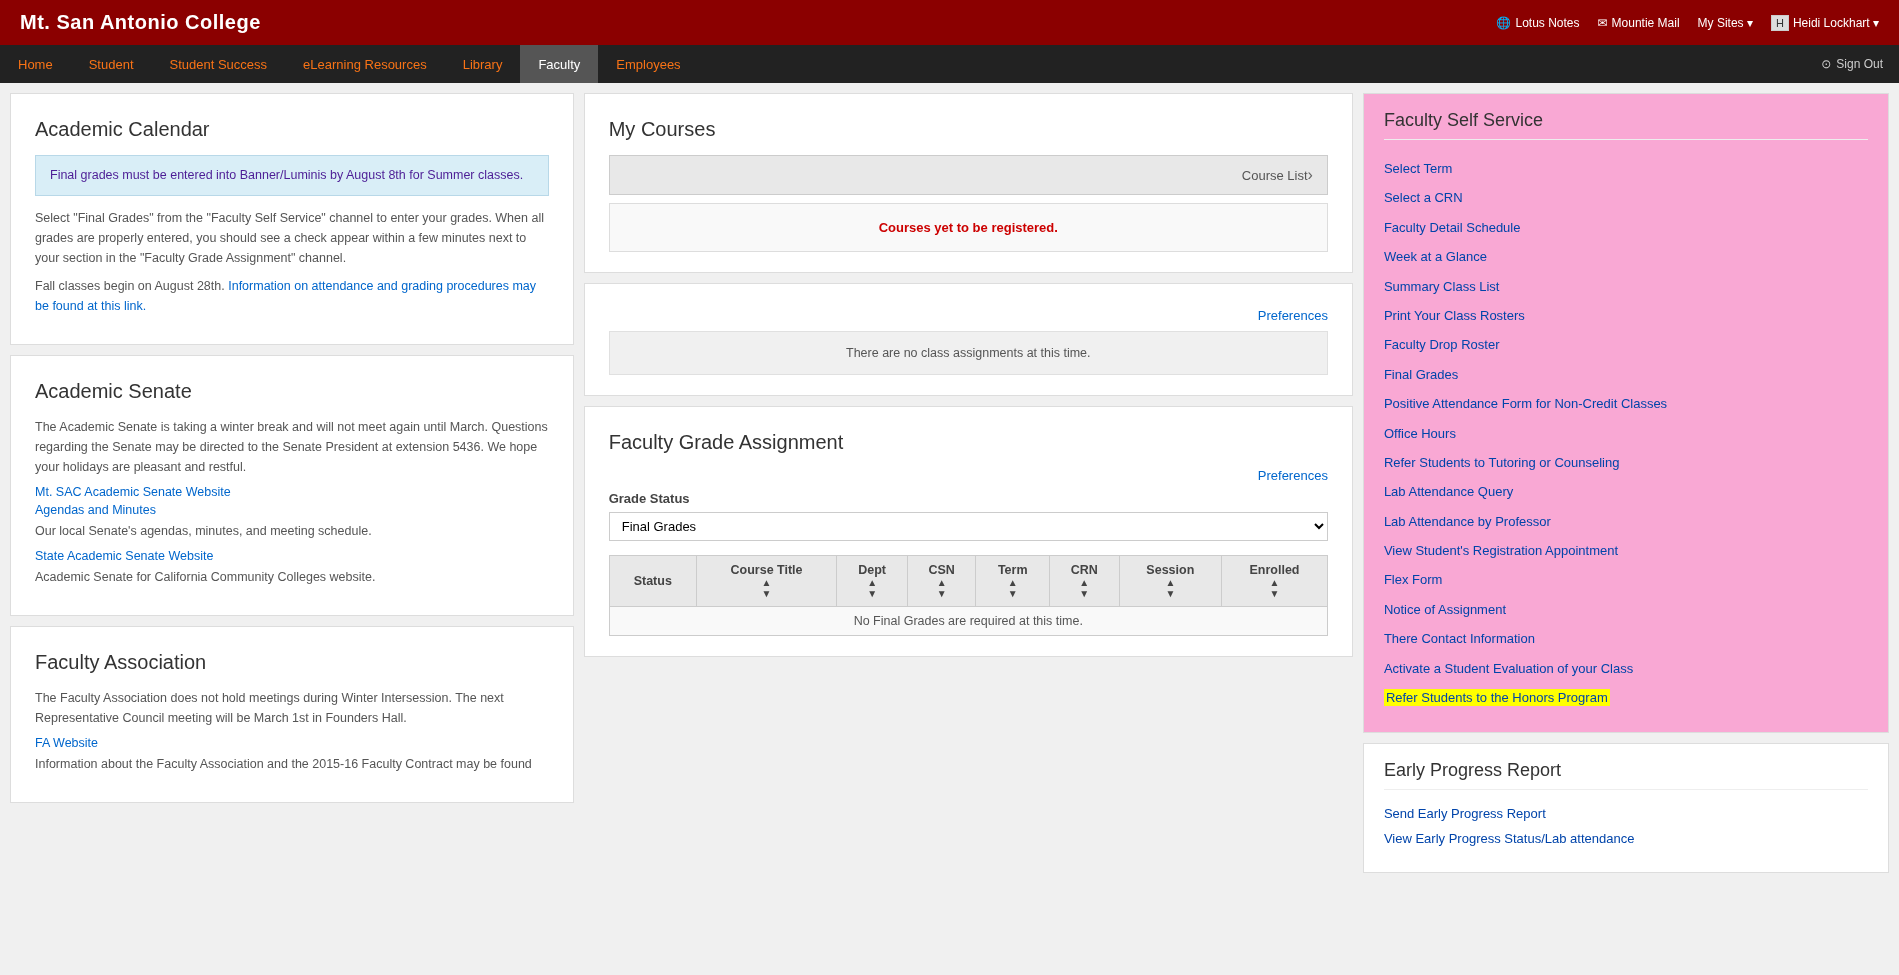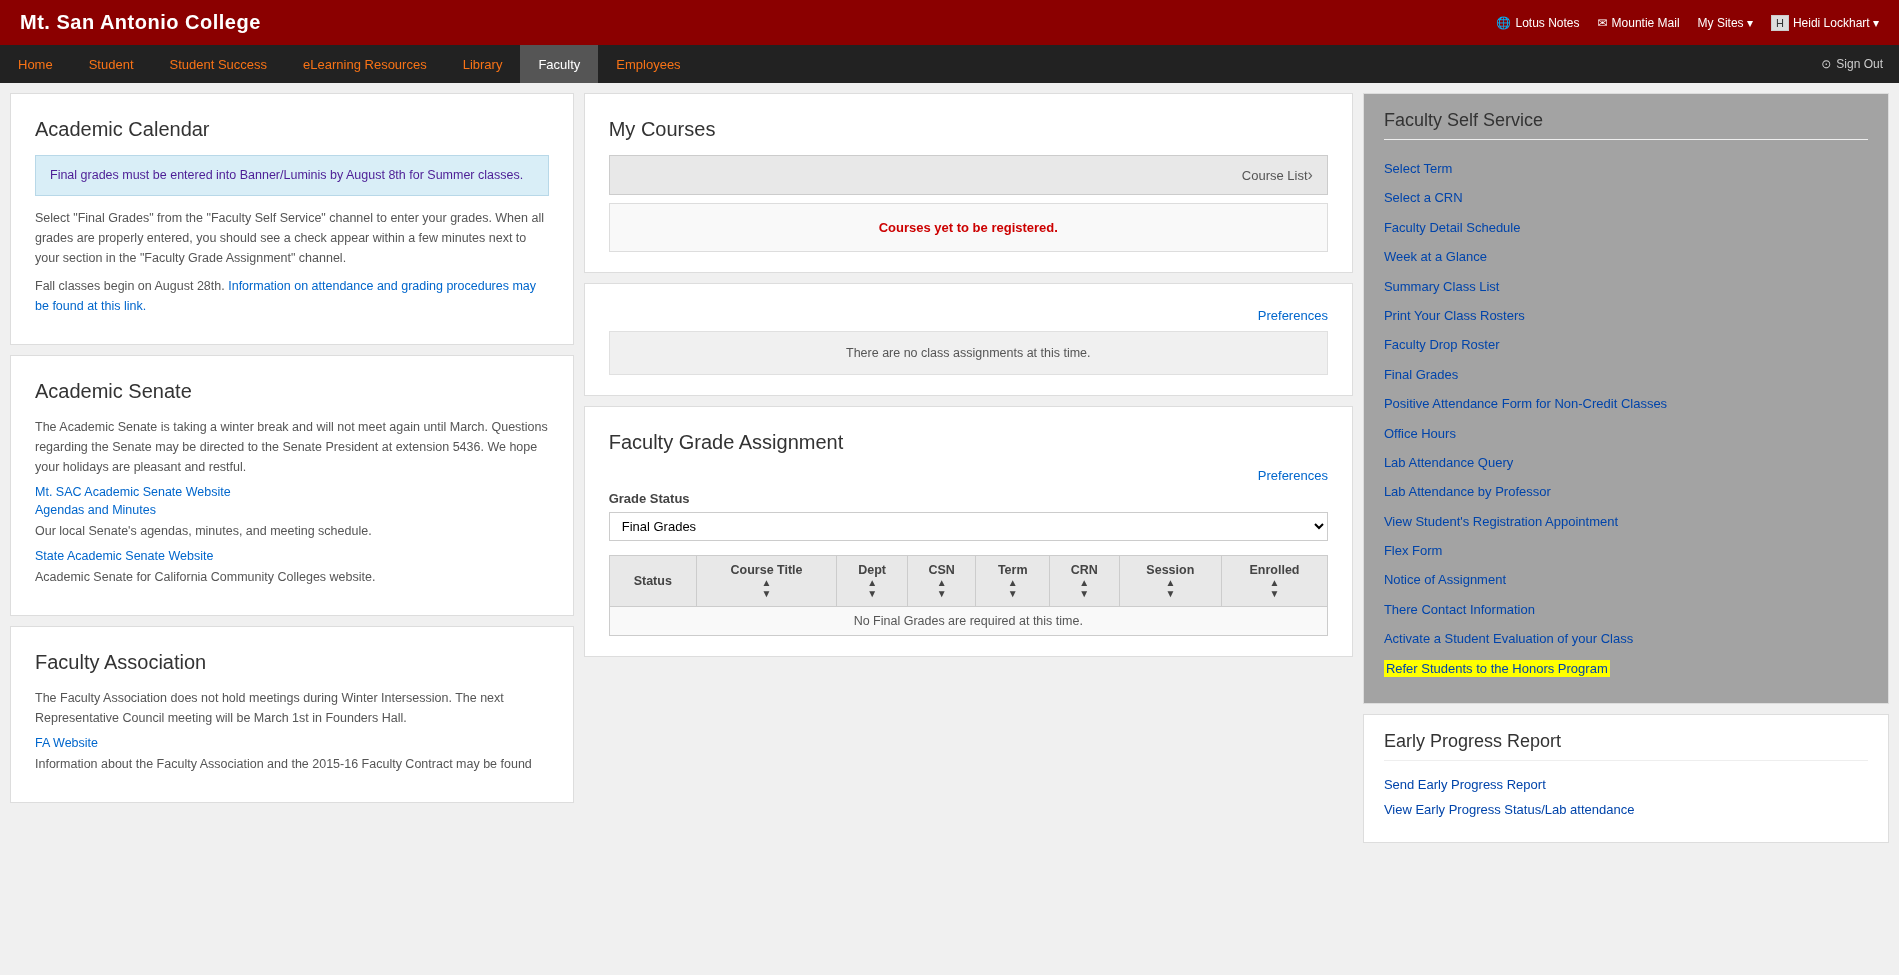--- a/index.html
+++ b/index.html
@@ -192,21 +192,21 @@
       border: 1px solid #ccc;
       padding: 7px 8px;
       text-align: center;
       color: #555;
       background: #f9f9f9;
     }
     .sort-arrows { font-size: 10px; display: block; line-height: 1.1; }
 
     
     .self-service-card {
-      background: #a3a3a3;
+      background: #f9a8d4;
       border: 1px solid #ddd;
       padding: 16px 20px 20px;
     }
     .self-service-card h2 {
       font-size: 18px;
       font-weight: normal;
       color: #333;
       margin-bottom: 14px;
       border-bottom: 1px solid #eee;
       padding-bottom: 8px;
@@ -434,20 +434,23 @@
         <li>
           <a href="#">Final Grades</a>
         </li>
         <li>
           <a href="#">Positive Attendance Form for Non-Credit Classes</a>
         </li>
         <li>
           <a href="#">Office Hours</a>
         </li>
         <li>
+          <a href="#">Refer Students to Tutoring or Counseling</a>
+        </li>
+        <li>
           <a href="#">Lab Attendance Query</a>
         </li>
         <li>
           <a href="#">Lab Attendance by Professor</a>
         </li>
         <li>
           <a href="#">View Student's Registration Appointment</a>
         </li>
         <li>
           <a href="#">Flex Form</a>

